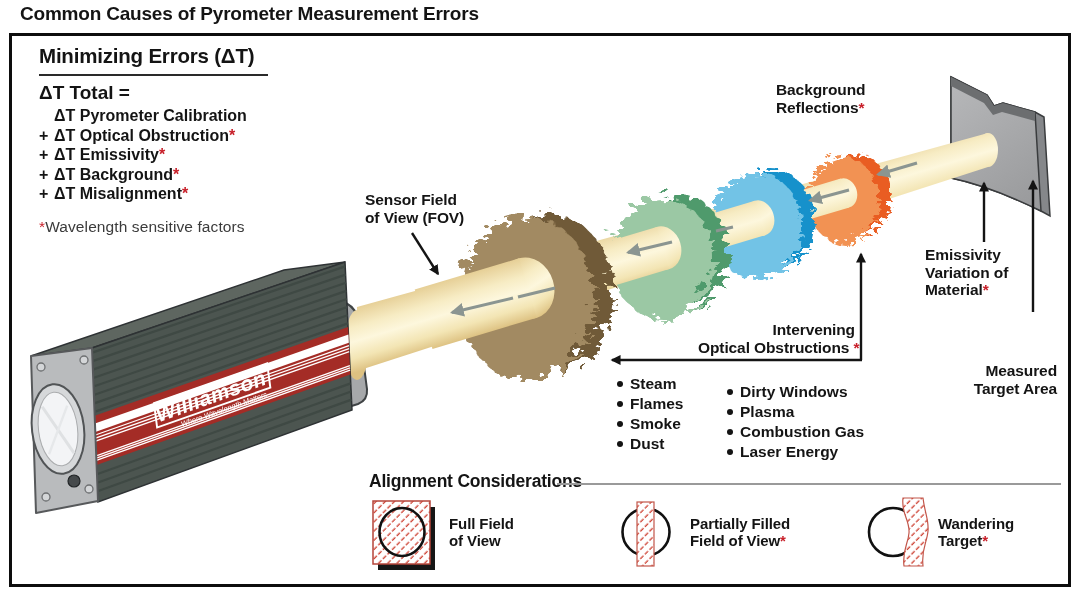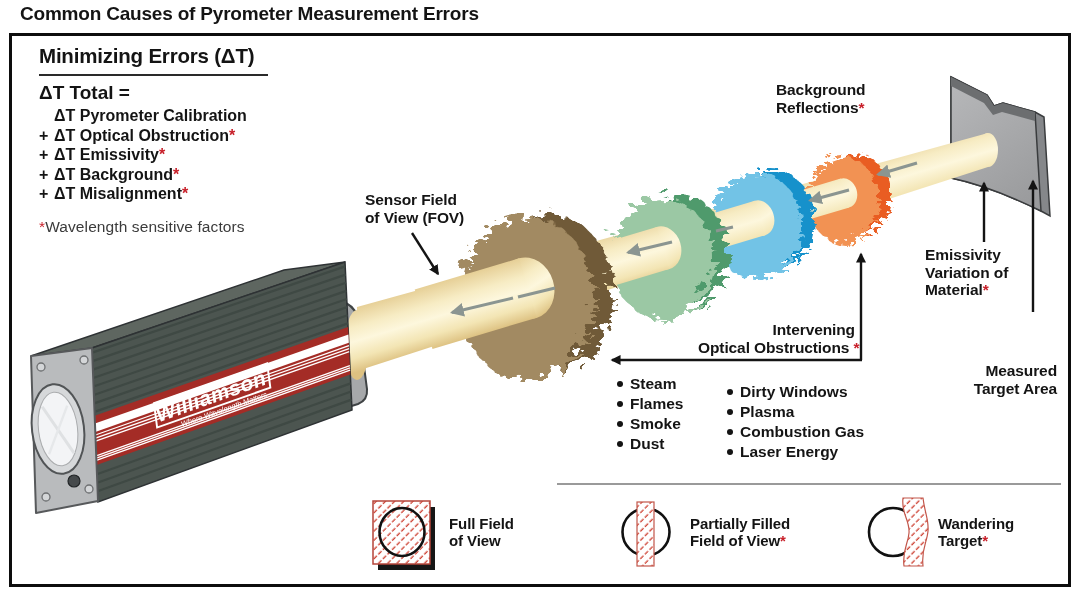--- a/index.html
+++ b/index.html
@@ -251,20 +251,21 @@
     <div class="bullet-row"><span class="dot"></span><span>Dust</span></div>
   </div>
 
   <div class="txt blist" id="bcol2">
     <div class="bullet-row"><span class="dot"></span><span>Dirty Windows</span></div>
     <div class="bullet-row"><span class="dot"></span><span>Plasma</span></div>
     <div class="bullet-row"><span class="dot"></span><span>Combustion Gas</span></div>
     <div class="bullet-row"><span class="dot"></span><span>Laser Energy</span></div>
   </div>
 
+  <div class="txt" id="align-head">Alignment Considerations</div>
   <div id="align-rule"></div>
 
   <div class="txt lbl icon-lbl" id="lbl-ffov">
     <div>Full Field</div>
     <div><span>of View</span><span class="ast"></span></div>
   </div>
   <div class="txt lbl icon-lbl" id="lbl-pfov">
     <div>Partially Filled</div>
     <div><span>Field of View</span><span class="ast">*</span></div>
   </div>

